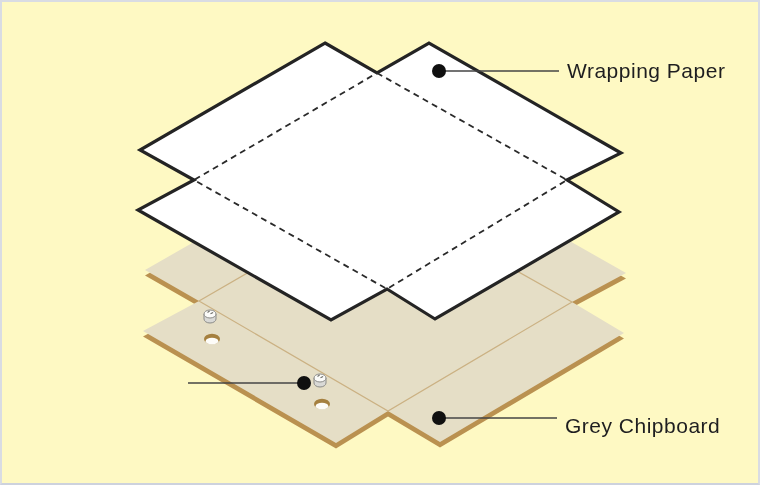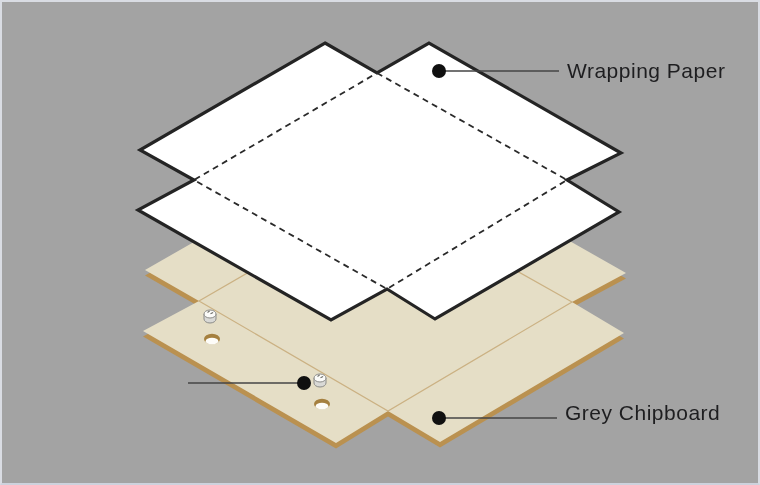--- a/index.html
+++ b/index.html
@@ -1,20 +1,20 @@
 <!DOCTYPE html>
 <html><head>
 <meta charset="utf-8">
 <style>
   html, body { margin: 0; padding: 0; background: #f4f4f5; }
   .card {
     position: relative;
     width: 760px; height: 485px;
     box-sizing: border-box;
-    background: #a3a3a3;
+    background: #fef9c3;
     border: 2px solid #d9dce3;
     border-bottom-color: #cdd2dd;
     overflow: hidden;
     font-family: "Liberation Sans", sans-serif;
   }
   svg#scene { position: absolute; left: 0; top: 0; }
   .label {
     position: absolute;
     font-size: 21px;
     letter-spacing: 0.5px;
@@ -47,14 +47,14 @@
       <polygon points="323,41 375,71 427,41 619,151 565,178 617,210 433,317 385,287 329,318 136,208 192,178 138,148" fill="#ffffff" stroke="#242424" stroke-width="3.2" stroke-linejoin="miter"></polygon>
       <polygon points="375,71 565,178 385,287 192,178" fill="none" stroke="#2a2a2a" stroke-width="1.8" stroke-dasharray="6 4.5"></polygon>
       <line x1="437" y1="69" x2="557" y2="69" stroke="#444444" stroke-width="1.3"></line>
       <circle cx="437" cy="69" r="7" fill="#101010"></circle>
       <line x1="302" y1="381" x2="186" y2="381" stroke="#444444" stroke-width="1.3"></line>
       <circle cx="302" cy="381" r="7" fill="#101010"></circle>
       <line x1="437" y1="416" x2="555" y2="416" stroke="#444444" stroke-width="1.3"></line>
       <circle cx="437" cy="416" r="7" fill="#101010"></circle>
     </svg>
   <div class="label" id="label-0" style="left: 565px; top: 69px; color: rgb(30, 30, 32);">Wrapping Paper</div>
-  <div class="label" id="label-2" style="left: 563px; top: 411px; color: rgb(30, 30, 32);">Grey Chipboard</div>
+  <div class="label" id="label-2" style="left: 563px; top: 424px; color: rgb(30, 30, 32);">Grey Chipboard</div>
 </div>
 
 </body></html>

